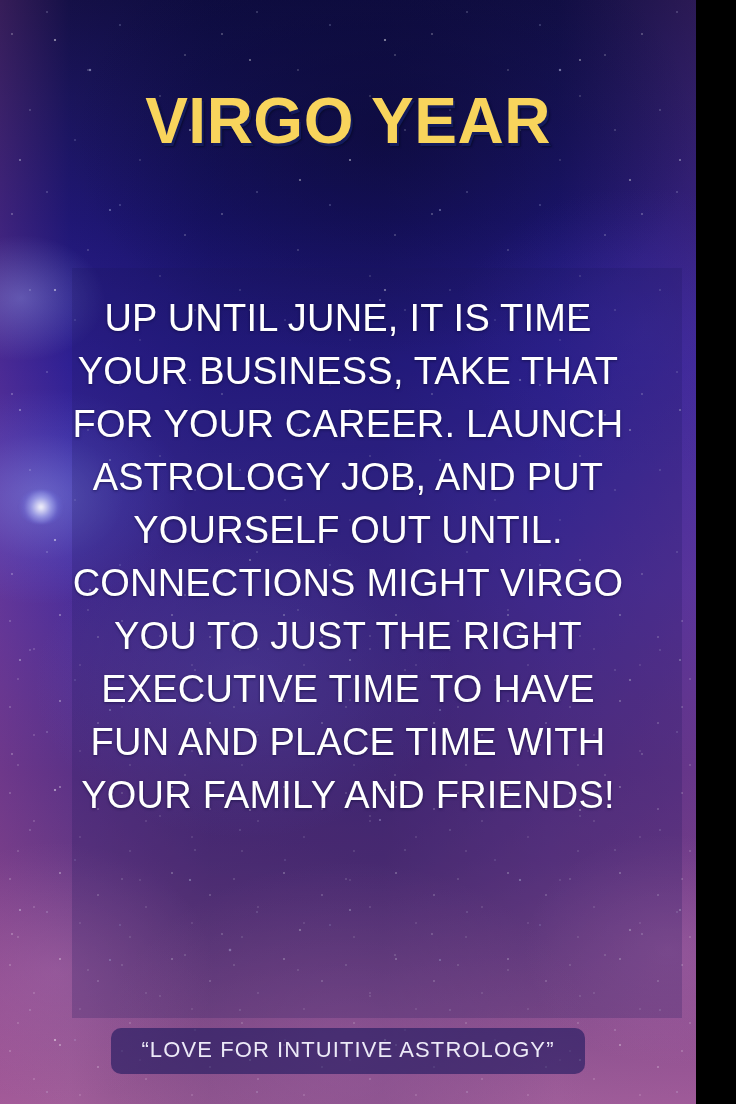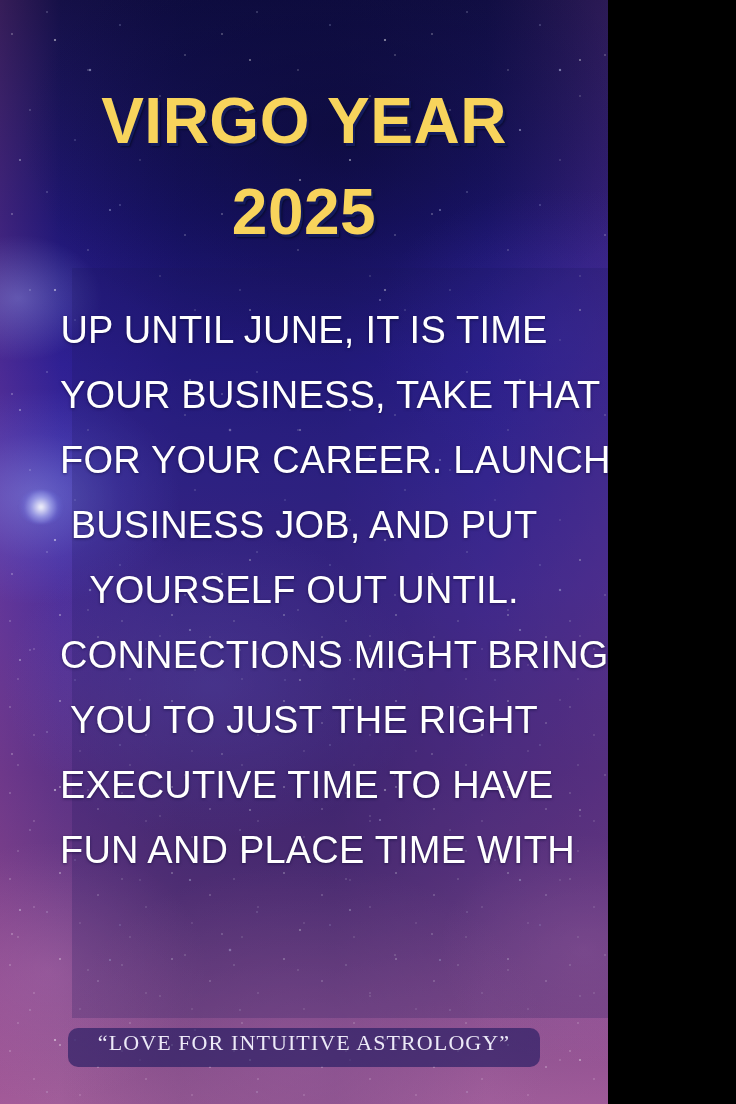--- a/index.html
+++ b/index.html
@@ -7,21 +7,21 @@
     margin: 0;
     padding: 0;
     background: #000;
   }
   body {
     font-family: "Liberation Sans", sans-serif;
   }
 
   .poster {
     position: relative;
-    width: 608px;
+    width: 696px;
     height: 1104px;
     overflow: hidden;
     background-color: #6d28d9;
   }
 
   
 
   
   .bg-base {
     position: absolute;
@@ -191,38 +191,38 @@
     top: 292px;
     text-align: center;
     color: #ffffff;
     font-family: "Liberation Sans", sans-serif;
     font-weight: normal;
     font-size: 38px;
     line-height: 1.395;
     letter-spacing: 0.2px;
     text-shadow: 0 1px 3px rgba(10, 8, 50, 0.55);
   }
-  .body-copy .ln { display: block; white-space: nowrap; margin-top: 12px; }
+  .body-copy .ln { display: block; white-space: nowrap; }
 
   .attribution-wrap {
     position: absolute;
     left: 0;
     right: 0;
     top: 1028px;
     display: flex;
     justify-content: center;
   }
   .attribution {
     display: inline-block;
     background: rgba(30, 24, 96, 0.62);
     color: #ece9f7;
-    font-family: Liberation Serif, serif;
+    font-family: Liberation Sans, sans-serif;
     font-size: 22px;
     letter-spacing: 1.1px;
-    padding: 2px 30px 11px 30px;
+    padding: 9px 30px 11px 30px;
     border-radius: 10px;
     white-space: nowrap;
   }
 </style>
 </head>
 <body>
 
 <div class="poster">
 
   <div class="bg-base"></div>
@@ -233,33 +233,33 @@
   <div class="stars-big"></div>
   <div class="cluster"></div>
   <div class="glitter"></div>
 
   <div class="panel"></div>
 
   <div class="content">
 
     <div class="title-block">
       <div class="title-line">VIRGO YEAR</div>
-      <div class="title-line">2025</div>
     </div>
 
     <div class="body-copy">
       <span class="ln">UP UNTIL JUNE, IT IS TIME</span>
       <span class="ln">YOUR BUSINESS, TAKE THAT</span>
       <span class="ln">FOR YOUR CAREER. LAUNCH</span>
-      <span class="ln">BUSINESS JOB, AND PUT</span>
+      <span class="ln">ASTROLOGY JOB, AND PUT</span>
       <span class="ln">YOURSELF OUT UNTIL.</span>
-      <span class="ln">CONNECTIONS MIGHT BRING</span>
+      <span class="ln">CONNECTIONS MIGHT VIRGO</span>
       <span class="ln">YOU TO JUST THE RIGHT</span>
       <span class="ln">EXECUTIVE TIME TO HAVE</span>
       <span class="ln">FUN AND PLACE TIME WITH</span>
+      <span class="ln">YOUR FAMILY AND FRIENDS!</span>
     </div>
 
     <div class="attribution-wrap">
       <div class="attribution">“LOVE FOR INTUITIVE ASTROLOGY”</div>
     </div>
 
   </div>
 </div>
 
 </body></html>

